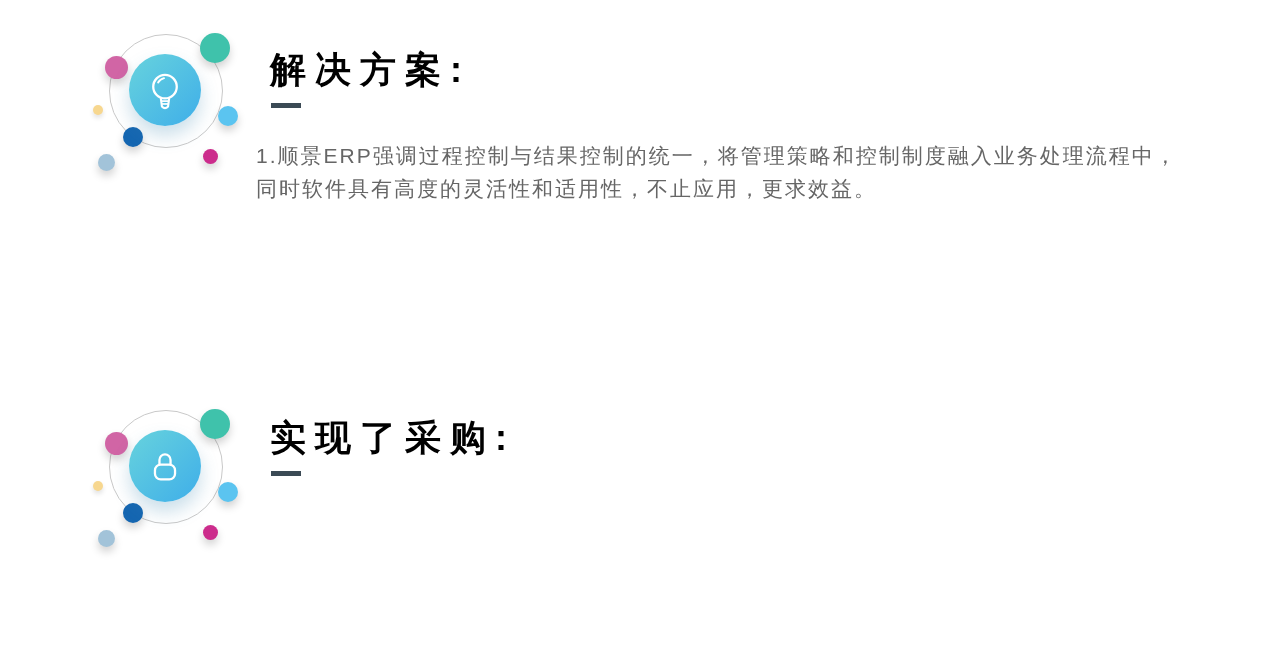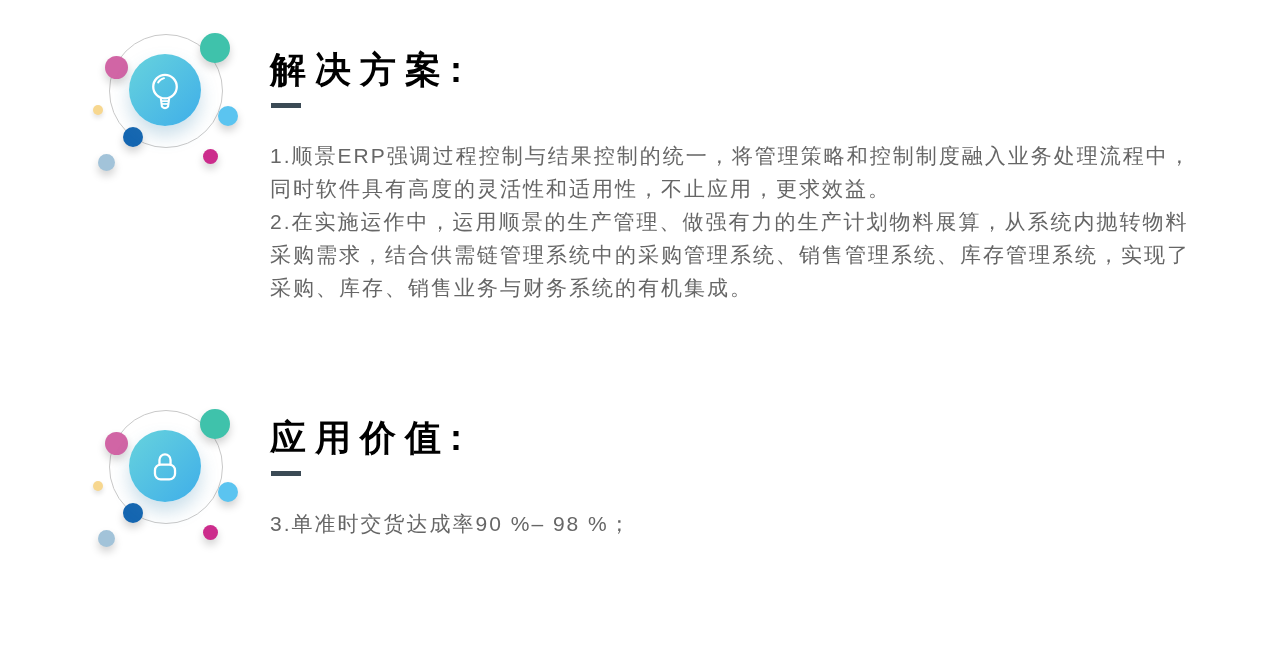--- a/index.html
+++ b/index.html
@@ -49,21 +49,21 @@
   }
   .s1 .title { top: 50px; }
   .s2 .title { top: 418px; margin-top: -368px; }
   .dash {
     position: absolute; left: 271px; width: 30px; height: 5px;
     background: #3b4a55;
   }
   .s1 .dash { top: 103px; }
   .s2 .dash { top: 103px; }
   .paras {
-    position: absolute; left: 270px; top: 139px; width: 940px;
+    position: absolute; left: 256px; top: 139px; width: 940px;
   }
   .paras p {
     margin: 0; padding: 0;
     font-size: 21px; line-height: 33px; letter-spacing: 2px;
     color: #666666; text-align: left;
   }
 </style>
 </head>
 <body>
 
@@ -86,41 +86,39 @@
           <path d="M18.6 31.6 L19.8 40.2 Q23 43.6 26.2 40.2 L27.4 31.6" stroke="#ffffff" stroke-width="2.2" stroke-linecap="round"></path>
           <line x1="19" y1="34.6" x2="27" y2="34.6" stroke="#ffffff" stroke-width="1.8"></line>
           <line x1="19.4" y1="37.6" x2="26.6" y2="37.6" stroke="#ffffff" stroke-width="1.8"></line>
         </svg>
       </div>
     </div>
     <h2 class="title">解决方案:</h2>
     <div class="dash"></div>
     <div class="paras">
       <p>1.顺景ERP强调过程控制与结果控制的统一，将管理策略和控制制度融入业务处理流程中，同时软件具有高度的灵活性和适用性，不止应用，更求效益。</p>
-      <p>2.在实施运作中，运用顺景的生产管理、做强有力的生产计划物料展算，从系统内抛转物料采购需求，结合供需链管理系统中的采购管理系统、销售管理系统、库存管理系统，实现了采购、库存、销售业务与财务系统的有机集成。</p>
     </div>
   </section>
 
   <section class="section s2">
     <div class="cluster">
       <span class="ring"></span>
       <span class="dot dot-teal"></span>
       <span class="dot dot-pink"></span>
       <span class="dot dot-yellow"></span>
       <span class="dot dot-darkblue"></span>
       <span class="dot dot-lightblue"></span>
       <span class="dot dot-magenta"></span>
       <span class="dot dot-paleblue"></span>
       <div class="main-circle">
         <svg width="44" height="44" viewBox="0 0 46 46" fill="none">
           <rect x="12.5" y="21.5" width="21" height="15.5" rx="6" stroke="#ffffff" stroke-width="2.4"></rect>
           <path d="M17.2 21.5 v-4.8 a5.8 5.8 0 0 1 11.6 0 v4.8" stroke="#ffffff" stroke-width="2.4" stroke-linecap="round"></path>
         </svg>
       </div>
     </div>
-    <h2 class="title">应用价值:</h2>
+    <h2 class="title">实现了采购:</h2>
     <div class="dash"></div>
     <div class="paras">
-      <p>3.单准时交货达成率90 %– 98 %；</p>
     </div>
   </section>
 
 </div>
 
 </body></html>

